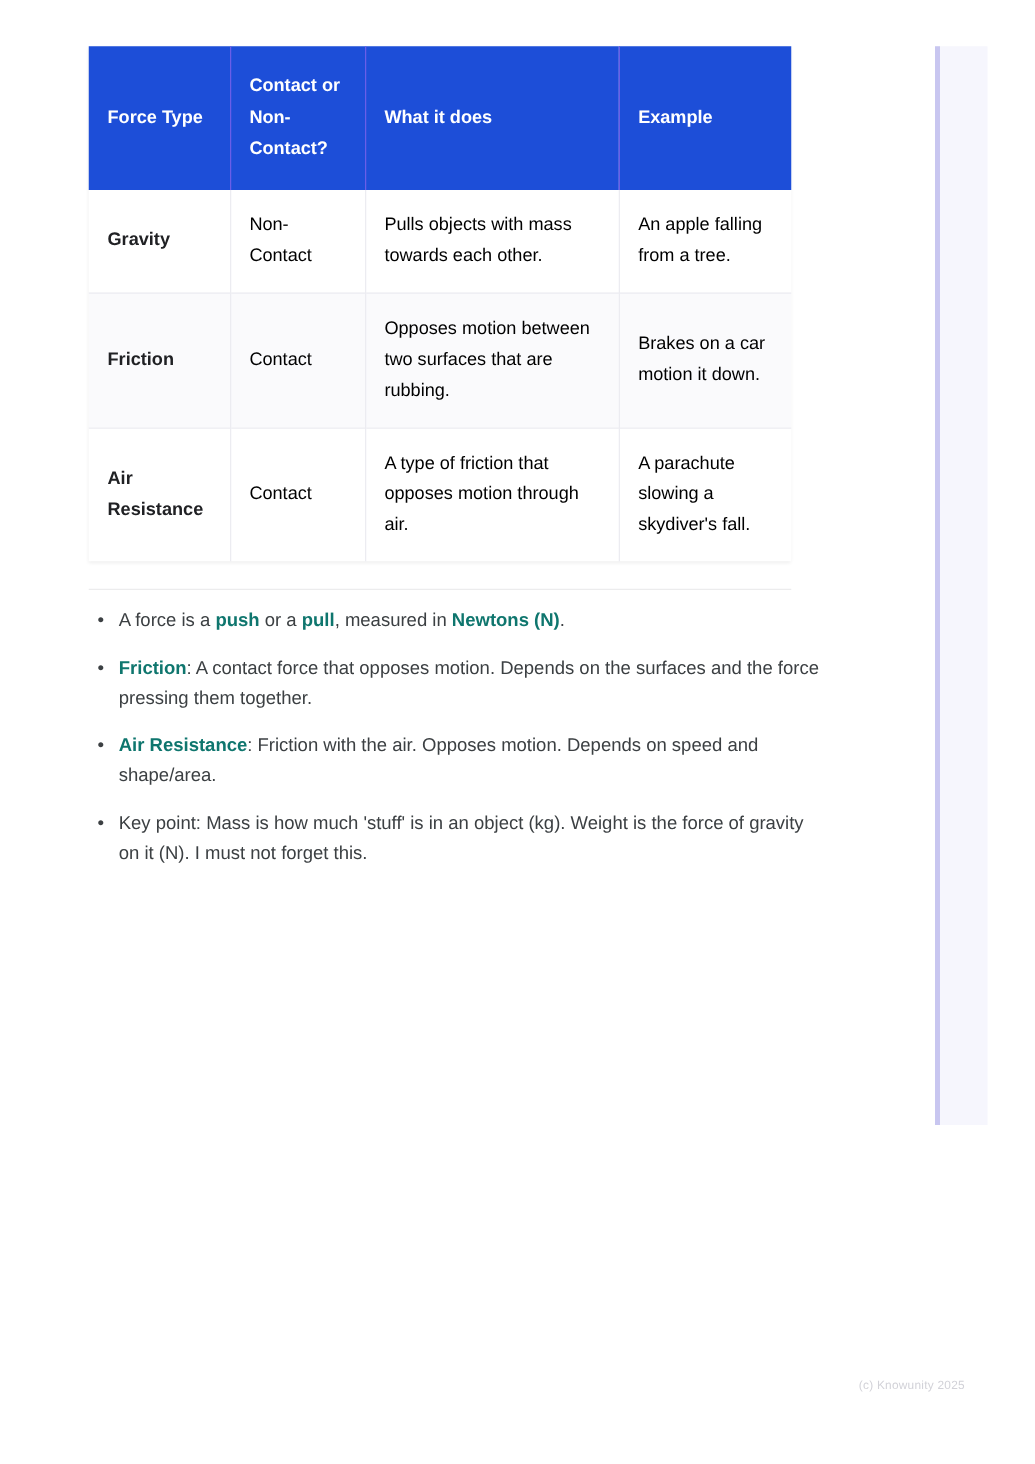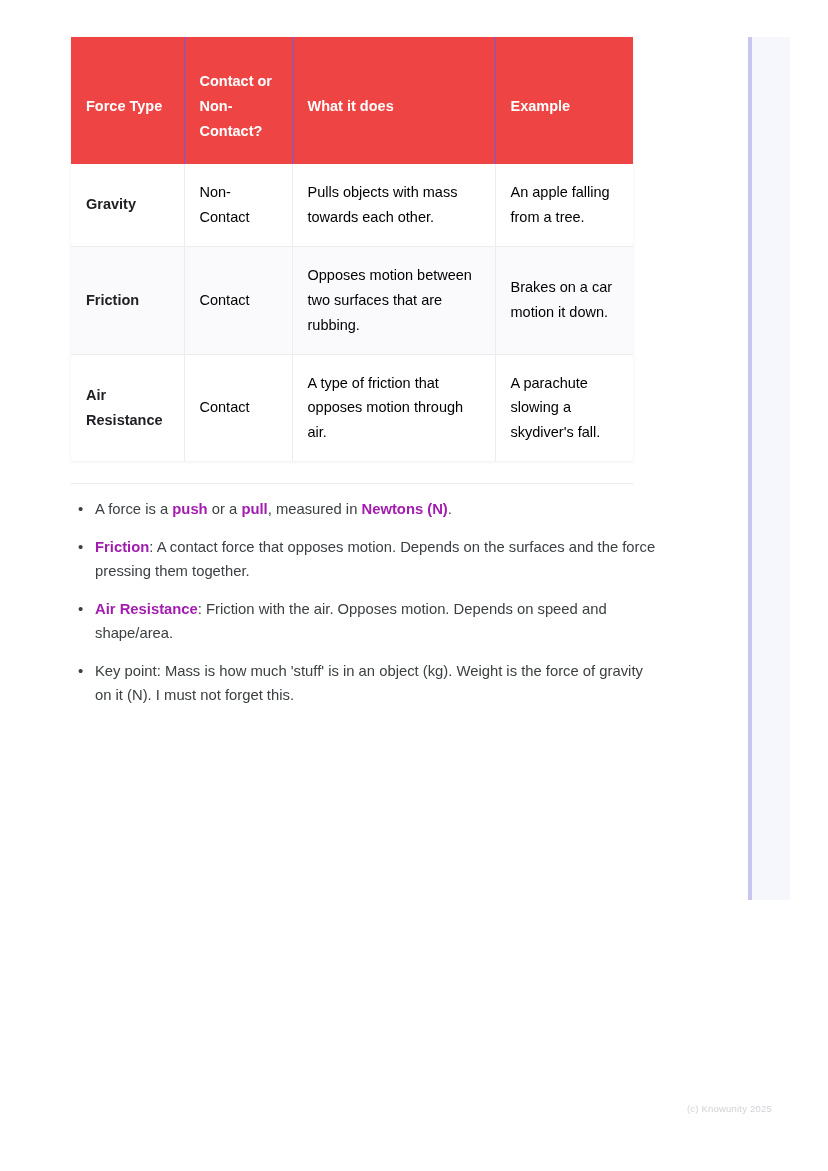--- a/index.html
+++ b/index.html
@@ -51,25 +51,25 @@
   }
   #forces-table th,
   #forces-table td {
     vertical-align: middle;
     text-align: left;
     padding: 16px 15px;
     font-size: 14.5px;
     line-height: 1.72;
   }
   #forces-table thead th {
-    background: #ef4444;
+    background: #1d4ed8;
     color: #ffffff;
     font-weight: bold;
     border-right: 1px solid #6a5ee8;
-    padding-top: 32px;
+    padding-top: 20px;
     padding-bottom: 20px;
   }
   #forces-table thead th:last-child { border-right: none; }
 
   #forces-table tbody td {
     color: #000000;
     border-right: 1px solid #ececf1;
     border-bottom: 1px solid #ececf1;
   }
   #forces-table tbody td:last-child { border-right: none; }
@@ -117,21 +117,21 @@
   }
   #summary-list li::before {
     content: "•";
     position: absolute;
     left: 7px;
     top: -1px;
     color: #3c4043;
     font-size: 15px;
   }
   #summary-list li b {
-    color: #a21caf;
+    color: #0f766e;
     font-weight: bold;
   }
 
   
   #footer-watermark {
     position: absolute;
     left: 687px;
     top: 1103px;
     font-size: 9.5px;
     color: #d2d2d8;

